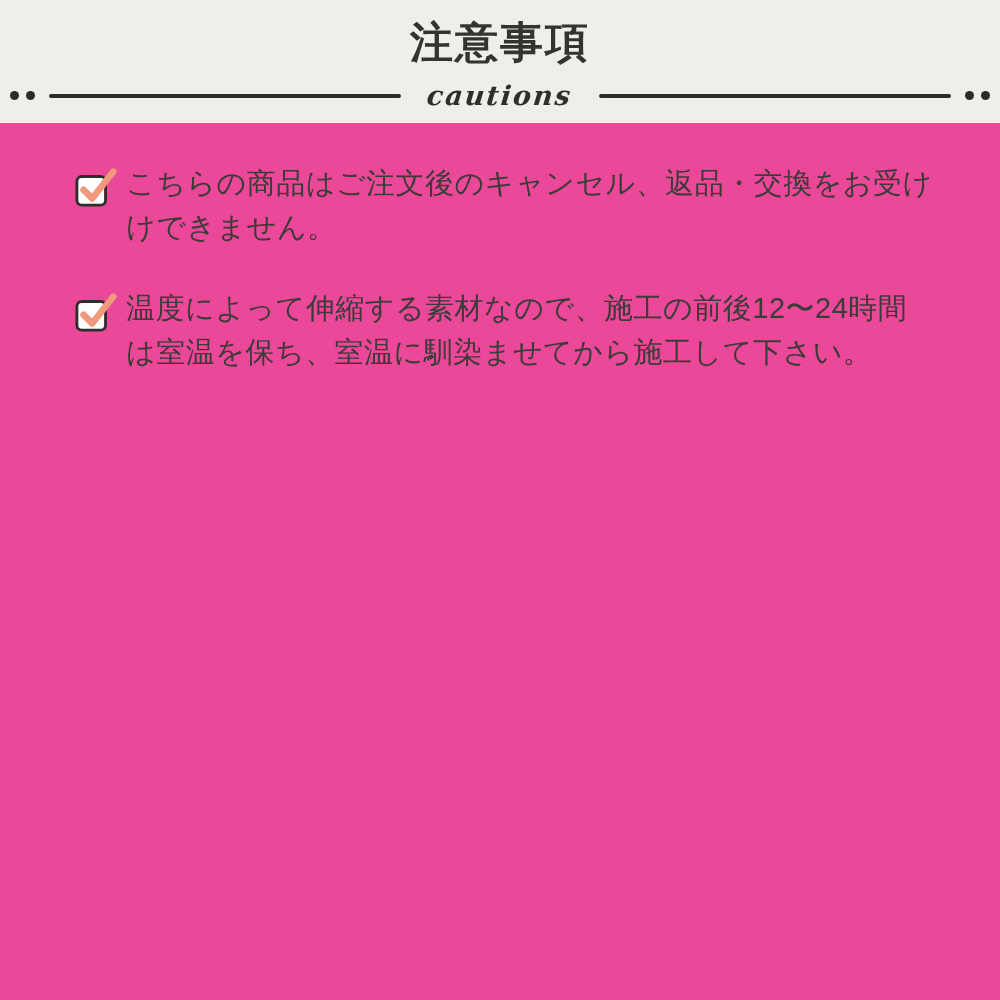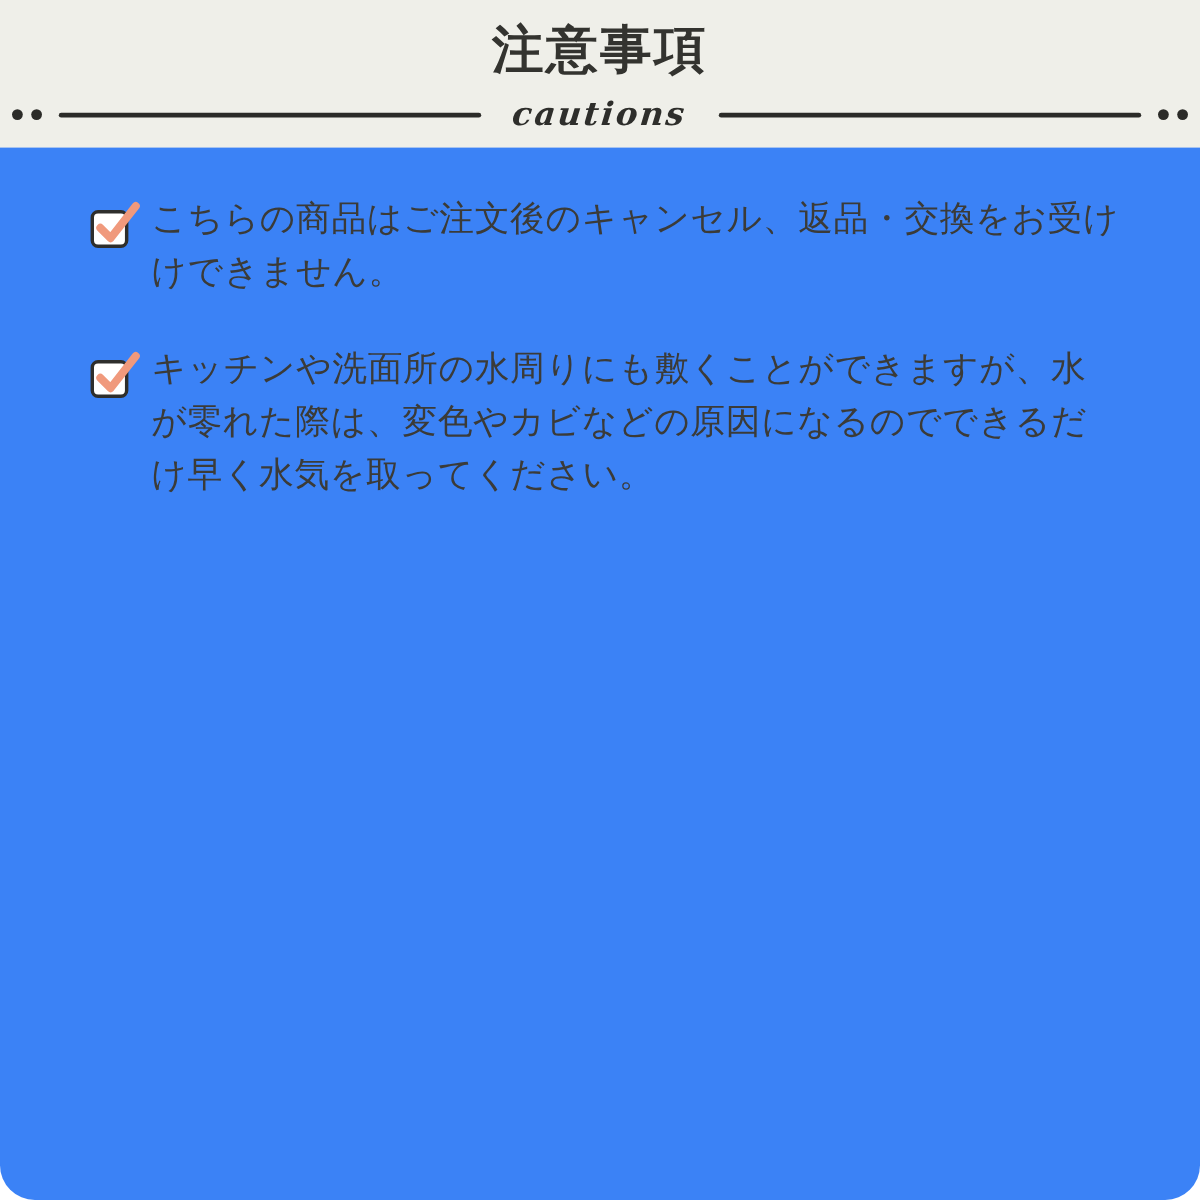--- a/index.html
+++ b/index.html
@@ -7,23 +7,22 @@
     padding: 0;
     background: #ffffff;
     width: 1000px;
     height: 1000px;
     font-family: "Liberation Sans", "DejaVu Sans", sans-serif;
     overflow: hidden;
   }
   .page {
     width: 1000px;
     height: 1000px;
-    background: #3b82f6;
+    background: #ec4899;
     position: relative;
-    border-radius: 29px;
   }
   
   .header {
     background: #efefe9;
     height: 123px;
     padding-top: 1px;
     box-sizing: border-box;
   }
   .title {
     text-align: center;
@@ -121,26 +120,26 @@
   <div class="list">
 
     <div class="item">
       <svg class="checkbox" viewBox="0 0 46 44">
         <rect x="3" y="11" width="30" height="30" rx="5" fill="#ffffff" stroke="#2e2e2c" stroke-width="3"></rect>
         <path d="M10 25 L19 34 L41 6" fill="none" stroke="#f0997c" stroke-width="7" stroke-linecap="round" stroke-linejoin="round"></path>
       </svg>
       <p class="text">こちらの商品はご注文後のキャンセル、返品・交換をお受けけできません。</p>
     </div>
 
-
-
-
-
     <div class="item">
       <svg class="checkbox" viewBox="0 0 46 44">
         <rect x="3" y="11" width="30" height="30" rx="5" fill="#ffffff" stroke="#2e2e2c" stroke-width="3"></rect>
         <path d="M10 25 L19 34 L41 6" fill="none" stroke="#f0997c" stroke-width="7" stroke-linecap="round" stroke-linejoin="round"></path>
       </svg>
-      <p class="text">キッチンや洗面所の水周りにも敷くことができますが、水が零れた際は、変色やカビなどの原因になるのでできるだけ早く水気を取ってください。</p>
+      <p class="text">温度によって伸縮する素材なので、施工の前後12〜24時間は室温を保ち、室温に馴染ませてから施工して下さい。</p>
     </div>
+
+
+
+
 
   </div>
 </div>
 
 </body></html>

